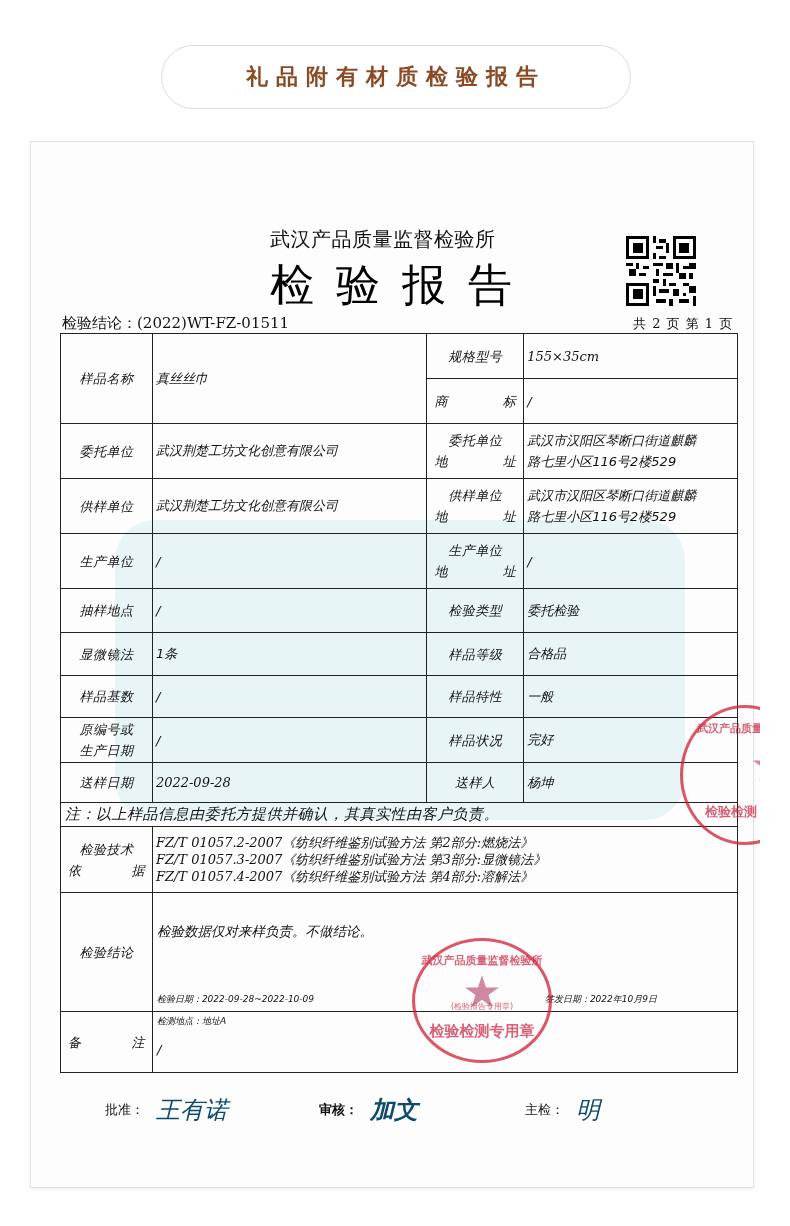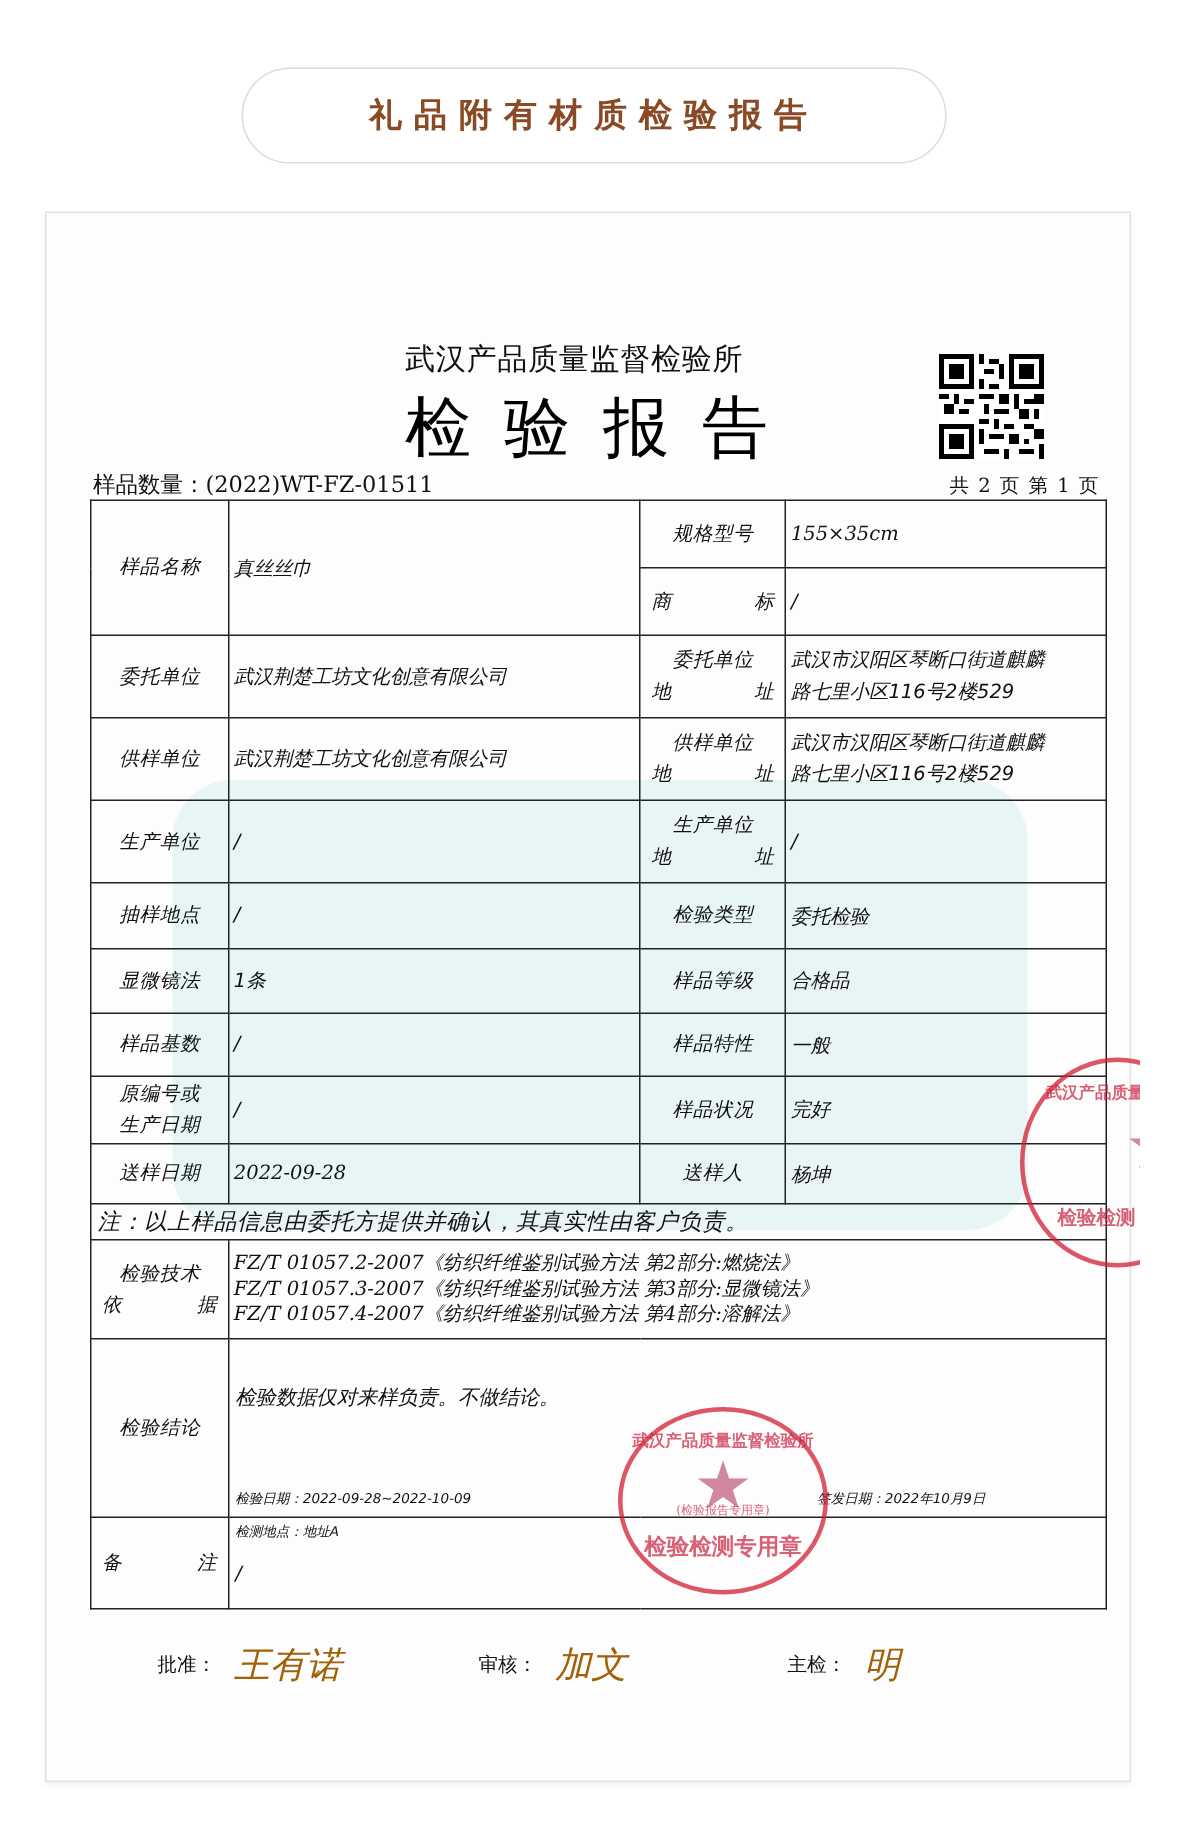--- a/index.html
+++ b/index.html
@@ -22,21 +22,21 @@
   .std { font-family: "DejaVu Serif", serif; font-size: 12px; line-height: 17px; padding-left: 3px; }
   .concl { position: relative; height: 118px; }
   .concl .ctext { position: absolute; left: 4px; top: 30px; font-size: 13.5px; }
   .concl .cdate { position: absolute; left: 4px; bottom: 5px; font-size: 9px; }
   .concl .idate { position: absolute; left: 392px; bottom: 5px; font-size: 9px; }
   .remark { position: relative; height: 60px; }
   .remark .rloc { position: absolute; left: 4px; top: 3px; font-size: 9px; }
   .remark .rval { position: absolute; left: 4px; top: 30px; font-size: 13px; }
   .sigs { position: absolute; top: 1094px; left: 100px; width: 600px; font-size: 13px; color: #111; }
   .sig-item { position: absolute; display: flex; align-items: center; }
-  .sig-script { font-family: "DejaVu Serif", serif; font-style: italic; font-size: 24px; margin-left: 12px; color: #a16207; }
+  .sig-script { font-family: "DejaVu Serif", serif; font-style: italic; font-size: 24px; margin-left: 12px; color: #0c4a6e; }
   .stamp { position: absolute; border: 3px solid rgba(210,30,50,0.75); border-radius: 50%; color: rgba(200,30,60,0.7); pointer-events: none; }
   .stamp .star { position: absolute; left: 50%; top: 42%; transform: translate(-50%,-50%); font-size: 44px; color: rgba(170,40,80,0.55); }
   .stamp .bottom { position: absolute; left: 0; right: 0; bottom: 16%; text-align: center; font-size: 15px; font-weight: bold; }
   .stamp .arc { position: absolute; left: 0; right: 0; top: 10%; text-align: center; font-size: 14px; font-weight: bold; }
   .stamp .mid { position: absolute; left: 0; right: 0; top: 50%; text-align: center; font-size: 8px; }
   .wm { position: absolute; background: rgba(140,210,220,0.18); pointer-events: none; }
 </style>
 </head>
 <body>
 
@@ -93,21 +93,21 @@
       <rect x="19" y="15" width="2" height="2"></rect>
       <rect x="9" y="19" width="3" height="1"></rect>
       <rect x="13" y="19" width="1" height="2"></rect>
       <rect x="16" y="19" width="3" height="1"></rect>
       <rect x="20" y="18" width="1" height="3"></rect>
       <rect x="17" y="17" width="1" height="1"></rect>
   </g>
 </svg>
 
 <div class="serial">
-  <span>样品数量：</span><span>(2022)WT-FZ-01511</span>
+  <span>检验结论：</span><span>(2022)WT-FZ-01511</span>
 </div>
 <div class="pages">共 2 页 第 1 页</div>
 
 <table class="rep">
   <colgroup>
     <col style="width:92px">
       <col style="width:275px">
       <col style="width:97px">
       <col style="width:214px">
   </colgroup>
@@ -258,21 +258,21 @@
   <div class="star" style="left:70%;">★</div>
   <div class="bottom" style="text-align:left;padding-left:22px;font-size:13px;">检验检测</div>
 </div>
 <div style="position:absolute;left:760px;top:690px;width:30px;height:180px;background:#fff;"></div>
 
 <div class="sigs">
   <div class="sig-item" style="left:5px;top:0;">
     <span>批准：</span>
     <span class="sig-script">王有诺</span>
   </div>
-  <div class="sig-item" style="left:219px;top:0;">
+  <div class="sig-item" style="left:219px;top:0;font-weight:bold;">
     <span>审核：</span>
     <span class="sig-script">加文</span>
   </div>
   <div class="sig-item" style="left:425px;top:0;">
     <span>主检：</span>
     <span class="sig-script">明</span>
   </div>
 </div>
 
 </body></html>

